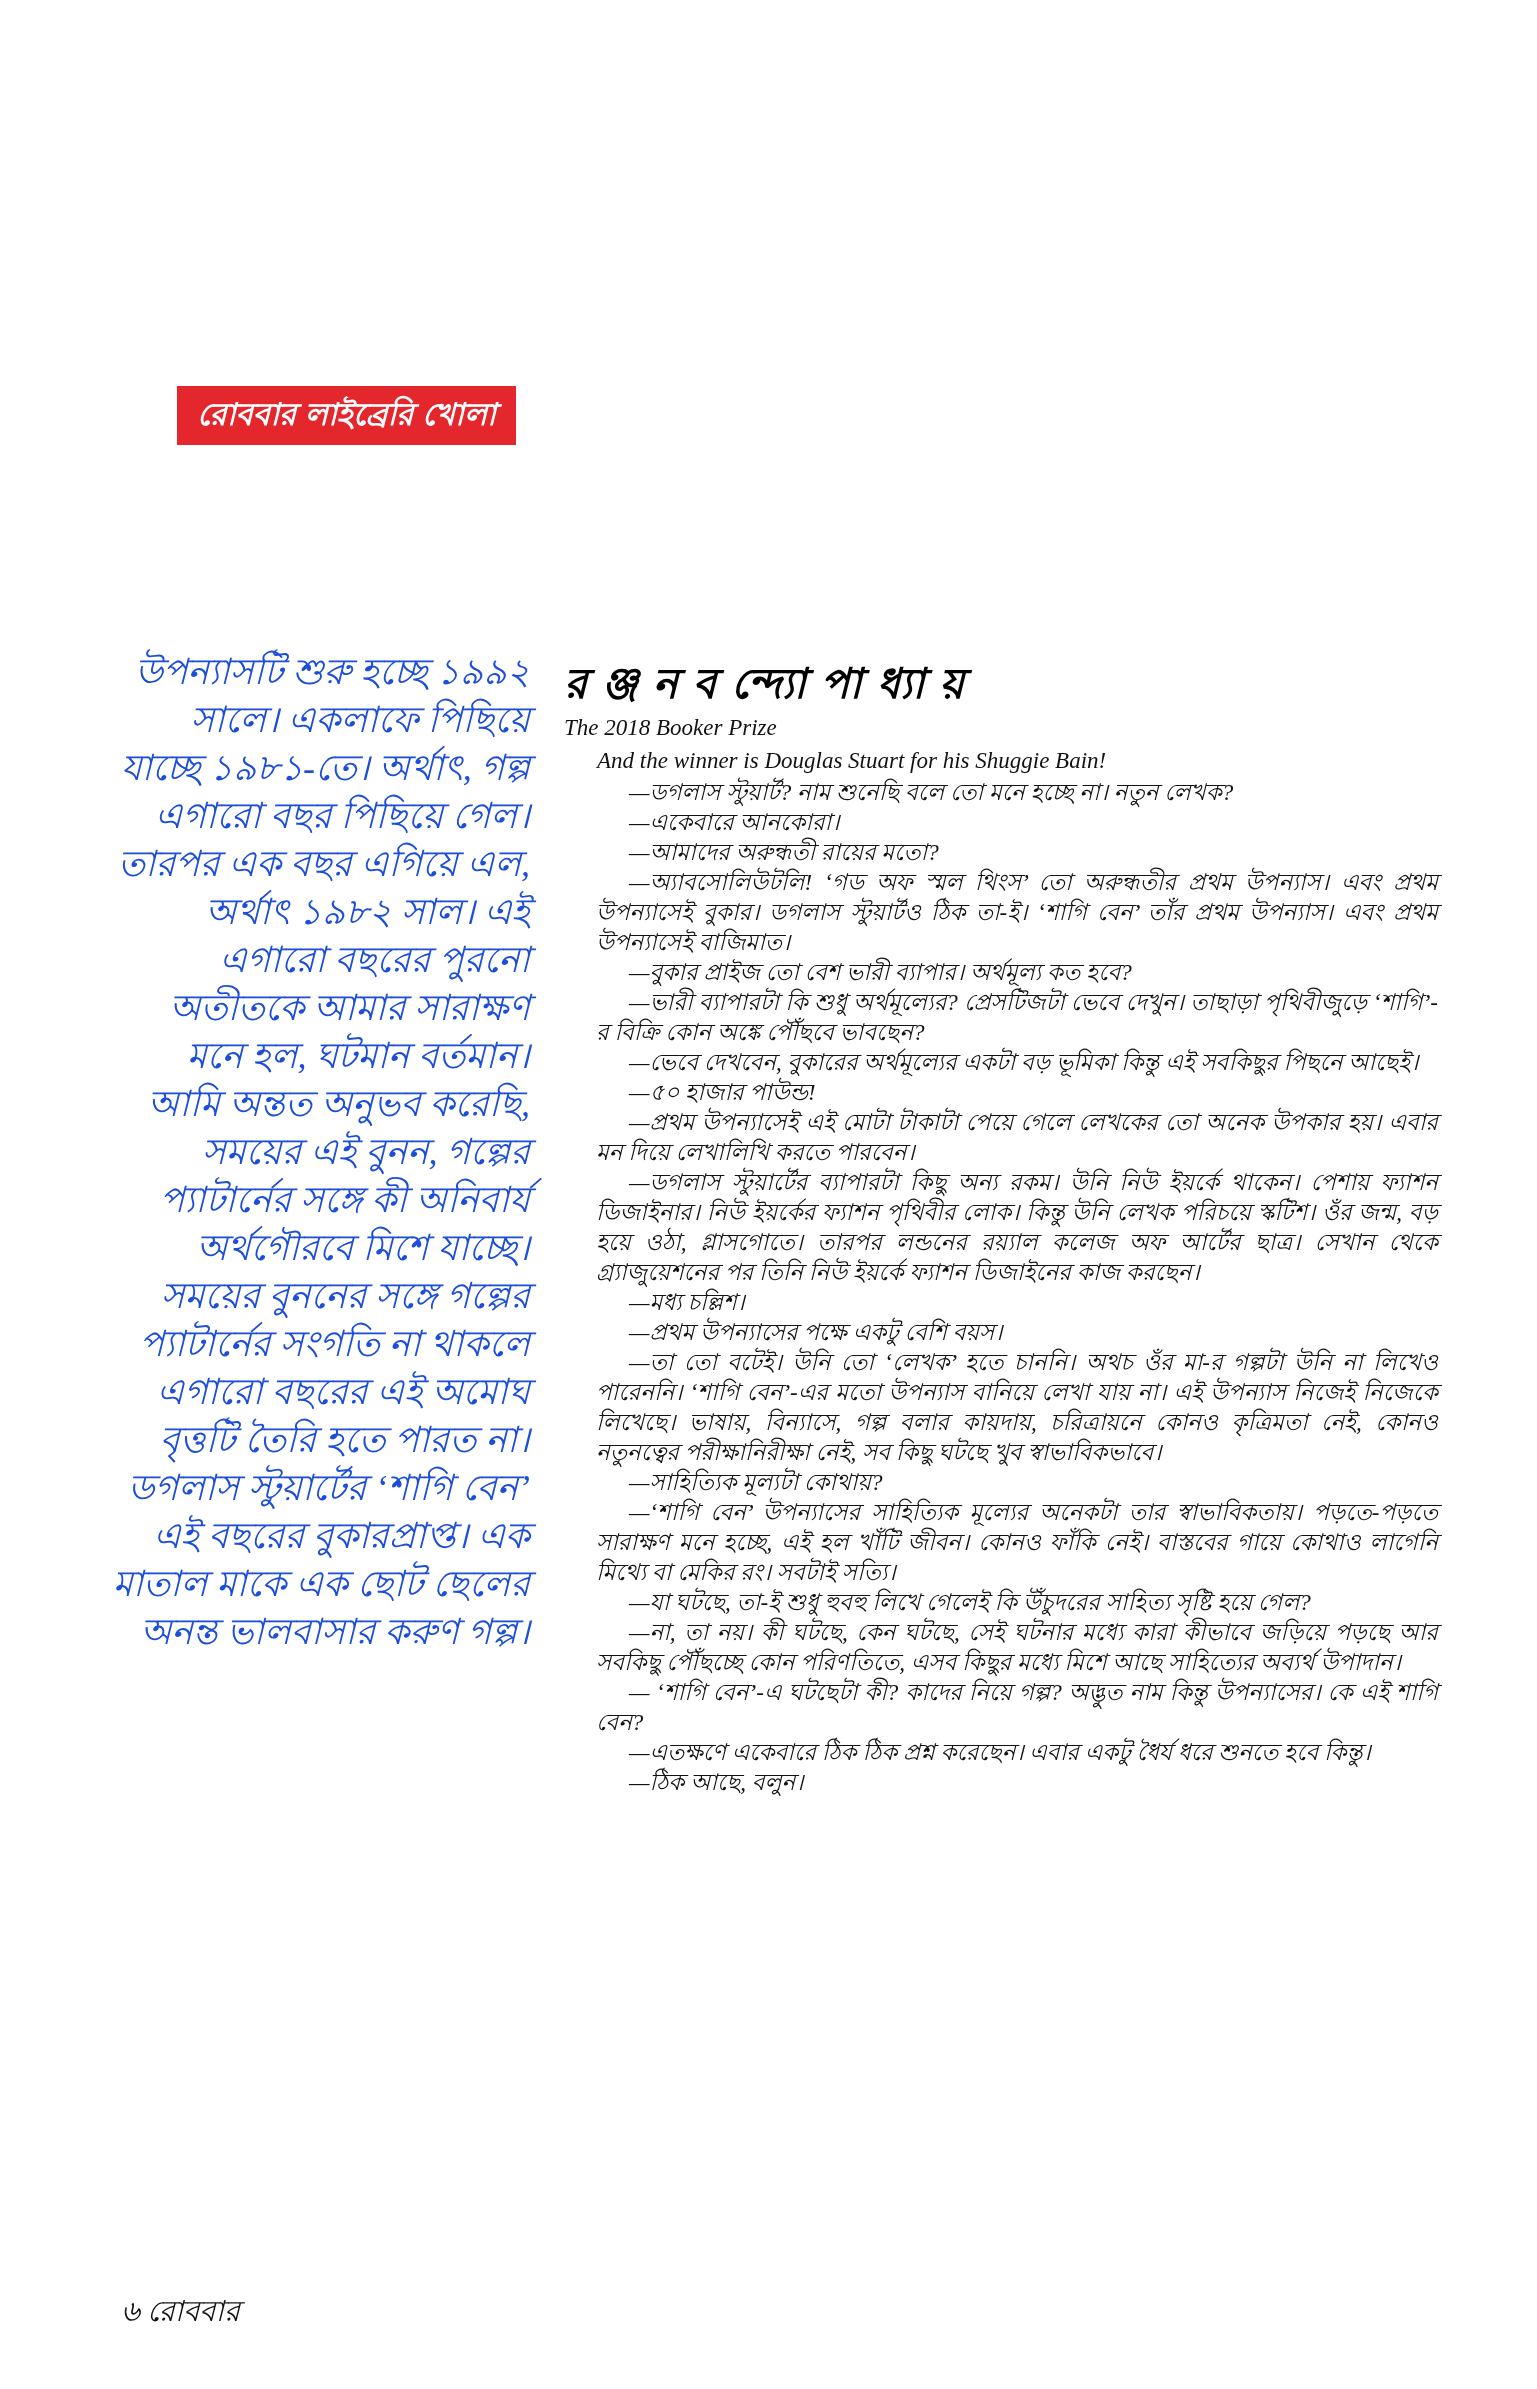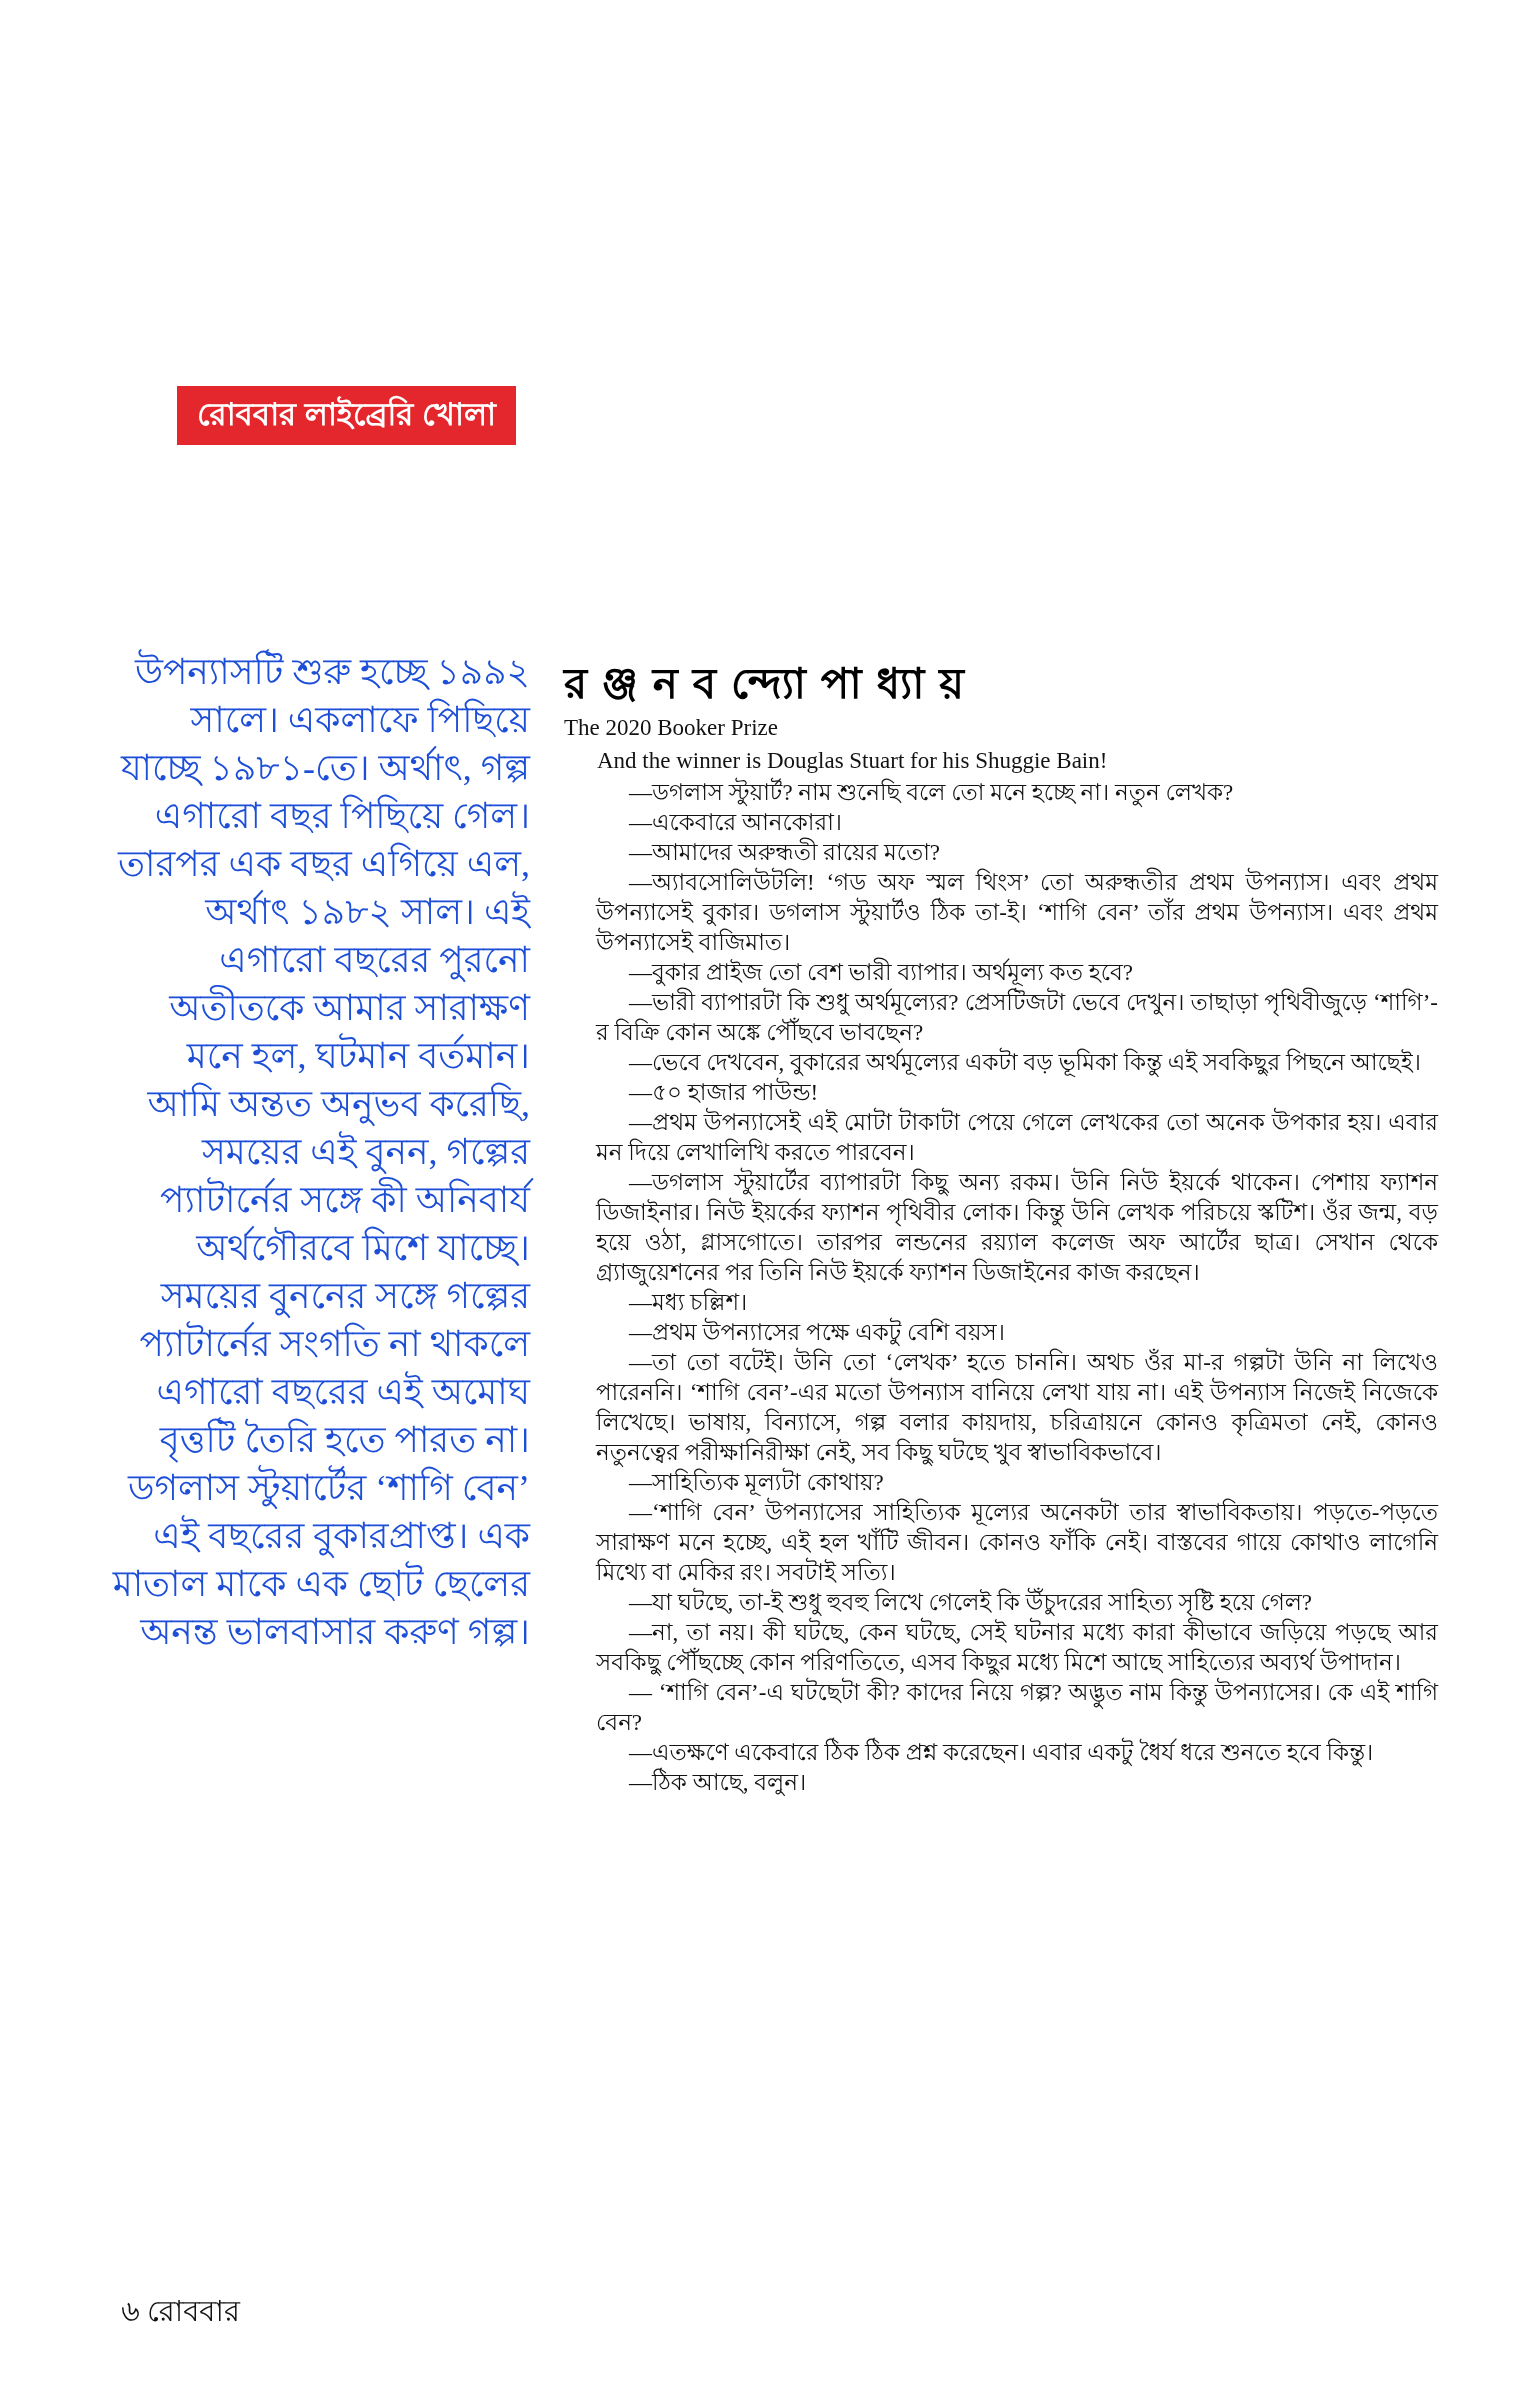--- a/index.html
+++ b/index.html
@@ -4,20 +4,21 @@
 <style>
   * { margin:0; padding:0; box-sizing:border-box; }
   html,body { background:#ffffff; }
   .page {
     position:relative;
     width:1538px; height:2389px;
     background:#ffffff;
     color:#121212;
     font-family:"Liberation Serif", serif;
     overflow:hidden;
+    font-style:italic;
   }
   .kicker {
     position:absolute; left:177px; top:386px;
     background:var(--accent, #e4272c);
     color:#ffffff;
     font-family:"Liberation Sans", sans-serif;
     font-weight:700;
     font-size:31px;
     line-height:1;
     padding:13px 20px 14.7px 20px;
@@ -82,21 +83,21 @@
   <div class="kicker">
     <span>রোববার লাইব্রেরি খোলা</span>
   </div>
 
 
   <div class="byline">র ঞ্জ ন  ব ন্দ্যো পা ধ্যা য়</div>
 
   <aside class="standfirst">উপন্যাসটি শুরু হচ্ছে ১৯৯২ সালে। একলাফে পিছিয়ে যাচ্ছে ১৯৮১-তে। অর্থাৎ, গল্প এগারো বছর পিছিয়ে গেল। তারপর এক বছর এগিয়ে এল, অর্থাৎ ১৯৮২ সাল। এই এগারো বছরের পুরনো অতীতকে আমার সারাক্ষণ মনে হল, ঘটমান বর্তমান। আমি অন্তত অনুভব করেছি, সময়ের এই বুনন, গল্পের প্যাটার্নের সঙ্গে কী অনিবার্য অর্থগৌরবে মিশে যাচ্ছে। সময়ের বুননের সঙ্গে গল্পের প্যাটার্নের সংগতি না থাকলে এগারো বছরের এই অমোঘ বৃত্তটি তৈরি হতে পারত না। ডগলাস স্টুয়ার্টের ‘শাগি বেন’ এই বছরের বুকারপ্রাপ্ত। এক মাতাল মাকে এক ছোট ছেলের অনন্ত ভালবাসার করুণ গল্প।</aside>
 
   <div class="english-credit">
-    <p class="en1">The 2020 Booker Prize</p>
+    <p class="en1">The 2018 Booker Prize</p>
     <p class="en2">And the winner is Douglas Stuart for his Shuggie Bain!</p>
   </div>
 
   <div class="article-body">
       <p>—ডগলাস স্টুয়ার্ট? নাম শুনেছি বলে তো মনে হচ্ছে না। নতুন লেখক?</p>
       <p>—একেবারে আনকোরা।</p>
       <p>—আমাদের অরুন্ধতী রায়ের মতো?</p>
       <p>—অ্যাবসোলিউটলি! ‘গড অফ স্মল থিংস’ তো অরুন্ধতীর প্রথম উপন্যাস। এবং প্রথম উপন্যাসেই বুকার। ডগলাস স্টুয়ার্টও ঠিক তা-ই। ‘শাগি বেন’ তাঁর প্রথম উপন্যাস। এবং প্রথম উপন্যাসেই বাজিমাত।</p>
       <p>—বুকার প্রাইজ তো বেশ ভারী ব্যাপার। অর্থমূল্য কত হবে?</p>
       <p>—ভারী ব্যাপারটা কি শুধু অর্থমূল্যের? প্রেসটিজটা ভেবে দেখুন। তাছাড়া পৃথিবীজুড়ে ‘শাগি’-র বিক্রি কোন অঙ্কে পৌঁছবে ভাবছেন?</p>

